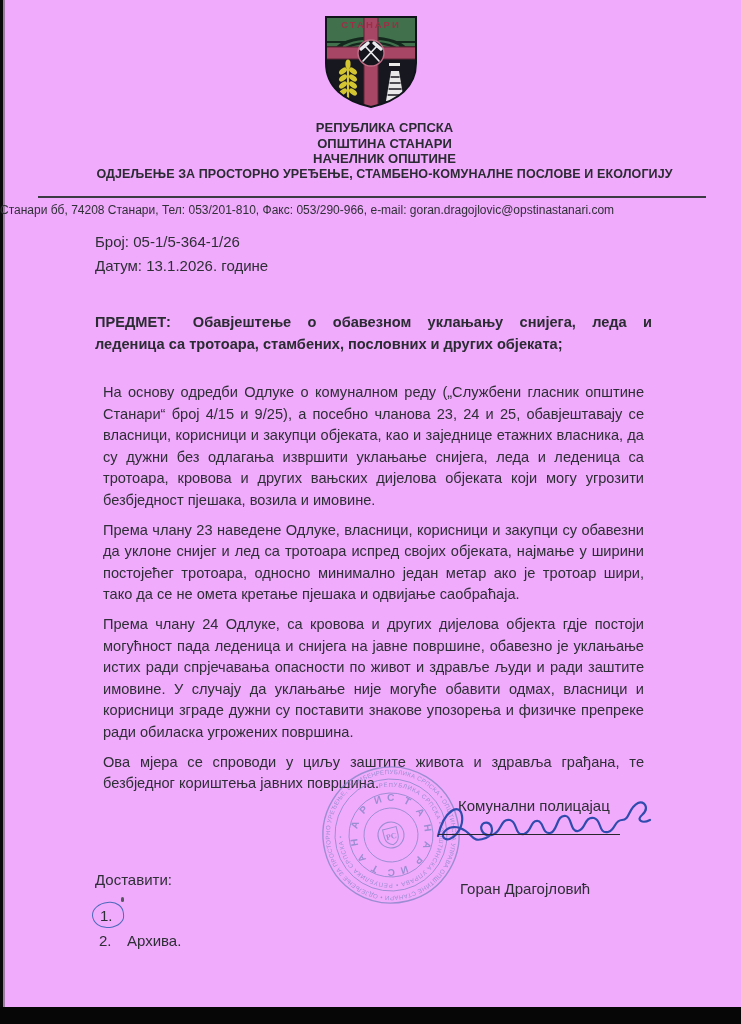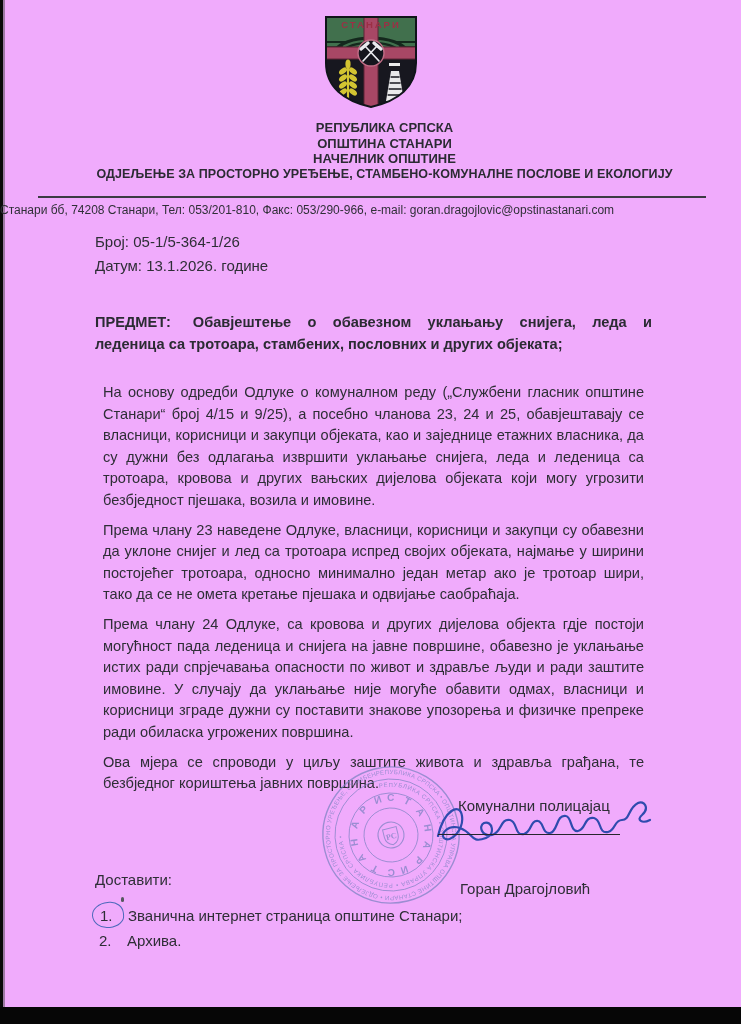--- a/index.html
+++ b/index.html
@@ -178,18 +178,17 @@
              C156,40 154,26 164,28 C172,30 168,44 178,42 C186,40 184,30 192,30
              C200,30 198,18 208,13 C214,10 220,18 212,25 C206,30 212,34 220,30" fill="none" stroke="#2f4bae" stroke-width="2.2" stroke-linecap="round"></path>
   </svg>
   <div class="sig-line"></div>
   <div class="sig-name">Горан Драгојловић</div>
 
   <div class="dist-label">Доставити:</div>
   <div class="pen-dot"></div>
   <div class="pen-circle"></div>
   <div class="dist-num n1">1.</div>
-  <div class="dist-text t1">Званична интернет страница општине Станари;</div>
   <div class="dist-num n2">2.</div>
   <div class="dist-text t2">Архива.</div>
 
   <div class="scan-bar-bottom"></div>
 </div>
 
 </body></html>

